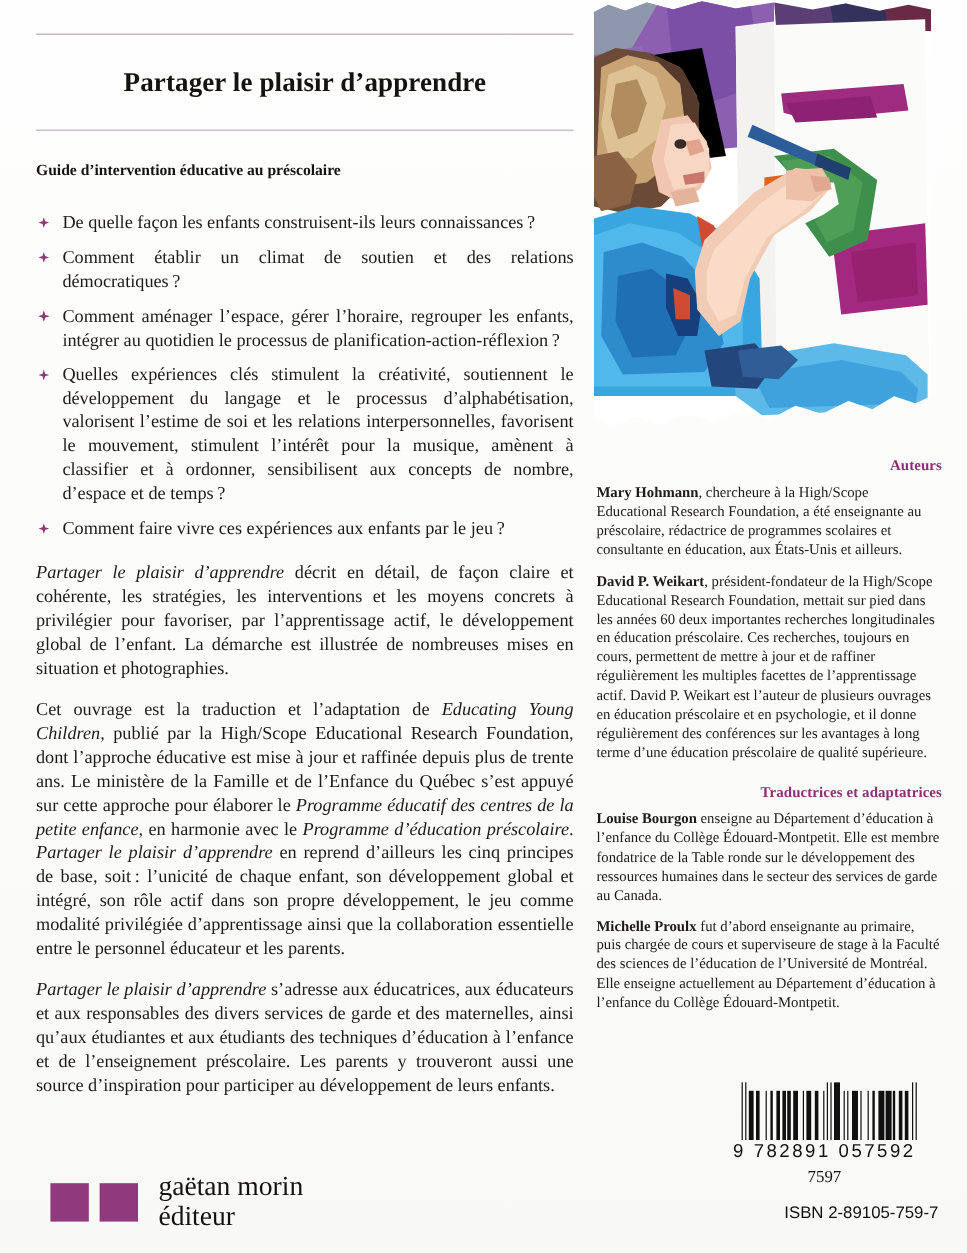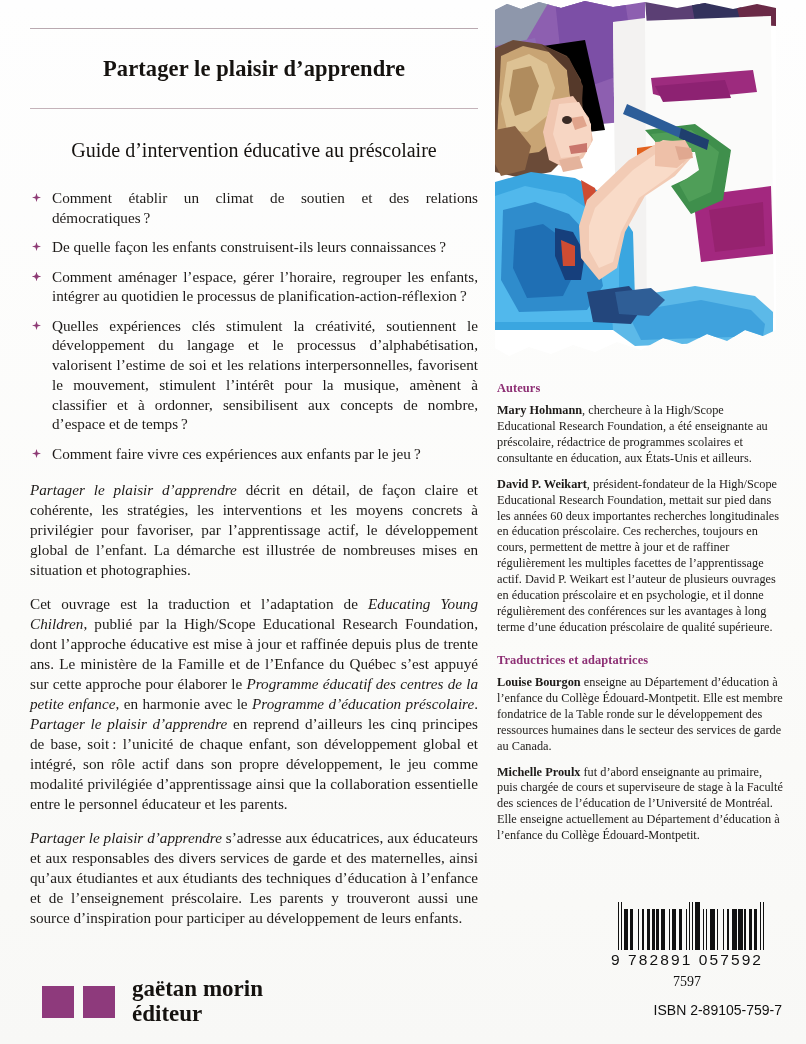--- a/index.html
+++ b/index.html
@@ -45,23 +45,23 @@
   .book-title {
     font-size: 22.5px;
     font-weight: bold;
     text-align: center;
     letter-spacing: .1px;
     padding: 13px 0 11px 0;
     line-height: 1.1;
     color: #15120f;
   }
   .book-subtitle {
-    font-size: 20px;
-    font-weight: normal;
-    text-align: center;
+    font-size: 13px;
+    font-weight: bold;
+    text-align: left;
     padding: 14px 0 0 0;
     color: #15120f;
   }
 
   .question-list {
     margin: 26px 0 0 0;
     padding: 0;
     list-style: none;
   }
   .question-list li {
@@ -102,20 +102,21 @@
     position: absolute;
     left: 497px; top: 381px;
     width: 288px;
   }
   .sec-head {
     font-size: 12.4px;
     font-weight: bold;
     color: #8d2f74;
     margin: 0 0 7px 0;
     letter-spacing: .1px;
+    text-align: right;
   }
   .sec-head.second { margin-top: 17px; }
   .bio {
     font-size: 12.3px;
     line-height: 1.295;
     margin: 0 0 10px 0;
     text-align: left;
     color: #1d1a18;
   }
   .bio b { font-weight: bold; }
@@ -129,21 +130,21 @@
     gap: 17px;
   }
   .logo-squares { display: flex; gap: 9px; }
   .logo-squares span {
     display: block;
     width: 32px; height: 32px;
     background: #8e3a7c;
   }
   .publisher-name {
     font-family: "Liberation Serif", serif;
-    font-weight: bold;
+    font-weight: normal;
     font-size: 23px;
     line-height: 1.06;
     color: #15120f;
   }
 
   
   .barcode-block {
     position: absolute;
     right: 24px; bottom: 26px;
     width: 190px;
@@ -272,29 +273,29 @@
     <div class="rule thin"></div>
     <h2 class="book-subtitle">Guide d’intervention éducative au préscolaire</h2>
 
     <ul class="question-list">
       <li>
         <span class="q-bullet">
           <svg width="9" height="9" viewBox="0 0 10 10">
               <path d="M5 0 L6.2 3.8 L10 5 L6.2 6.2 L5 10 L3.8 6.2 L0 5 L3.8 3.8 Z" fill="currentColor"></path>
             </svg>
         </span>
+        <span>De quelle façon les enfants construisent-ils leurs connaissances ?</span>
+      </li>
+      <li>
+        <span class="q-bullet">
+          <svg width="9" height="9" viewBox="0 0 10 10">
+              <path d="M5 0 L6.2 3.8 L10 5 L6.2 6.2 L5 10 L3.8 6.2 L0 5 L3.8 3.8 Z" fill="currentColor"></path>
+            </svg>
+        </span>
         <span>Comment établir un climat de soutien et des relations démocratiques ?</span>
-      </li>
-      <li>
-        <span class="q-bullet">
-          <svg width="9" height="9" viewBox="0 0 10 10">
-              <path d="M5 0 L6.2 3.8 L10 5 L6.2 6.2 L5 10 L3.8 6.2 L0 5 L3.8 3.8 Z" fill="currentColor"></path>
-            </svg>
-        </span>
-        <span>De quelle façon les enfants construisent-ils leurs connaissances ?</span>
       </li>
       <li>
         <span class="q-bullet">
           <svg width="9" height="9" viewBox="0 0 10 10">
               <path d="M5 0 L6.2 3.8 L10 5 L6.2 6.2 L5 10 L3.8 6.2 L0 5 L3.8 3.8 Z" fill="currentColor"></path>
             </svg>
         </span>
       </li>
       <li>
         <span class="q-bullet">

